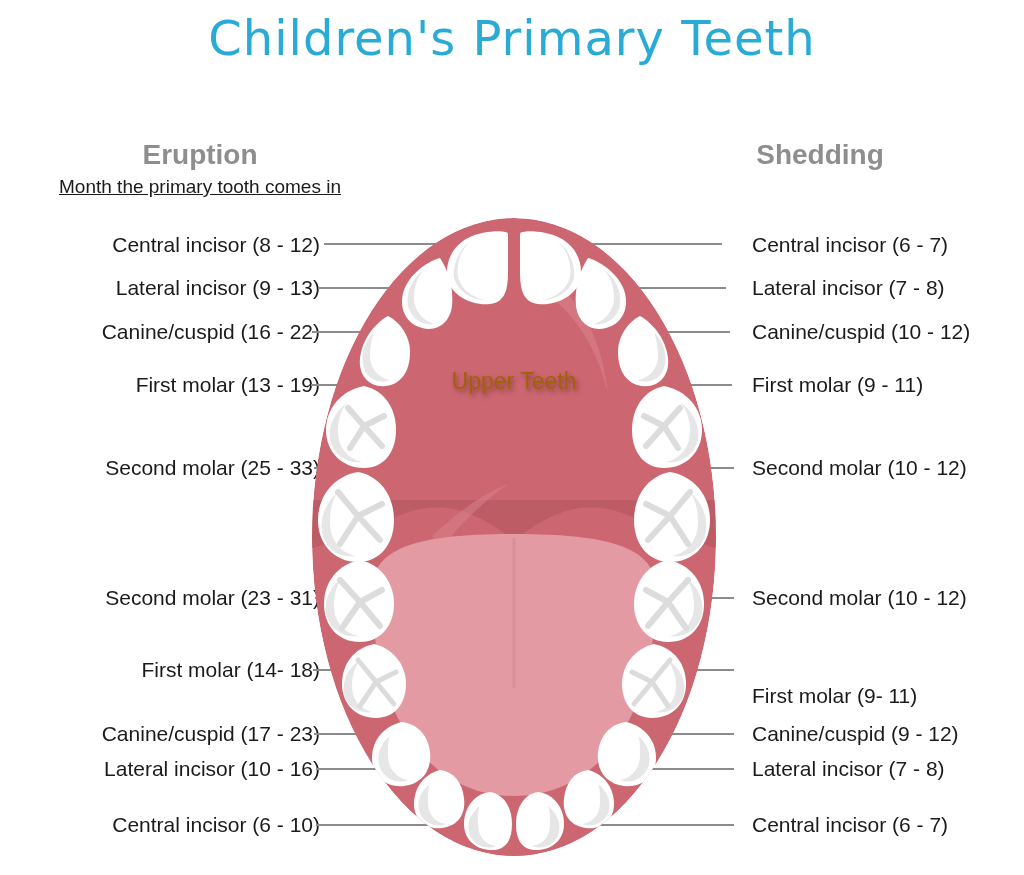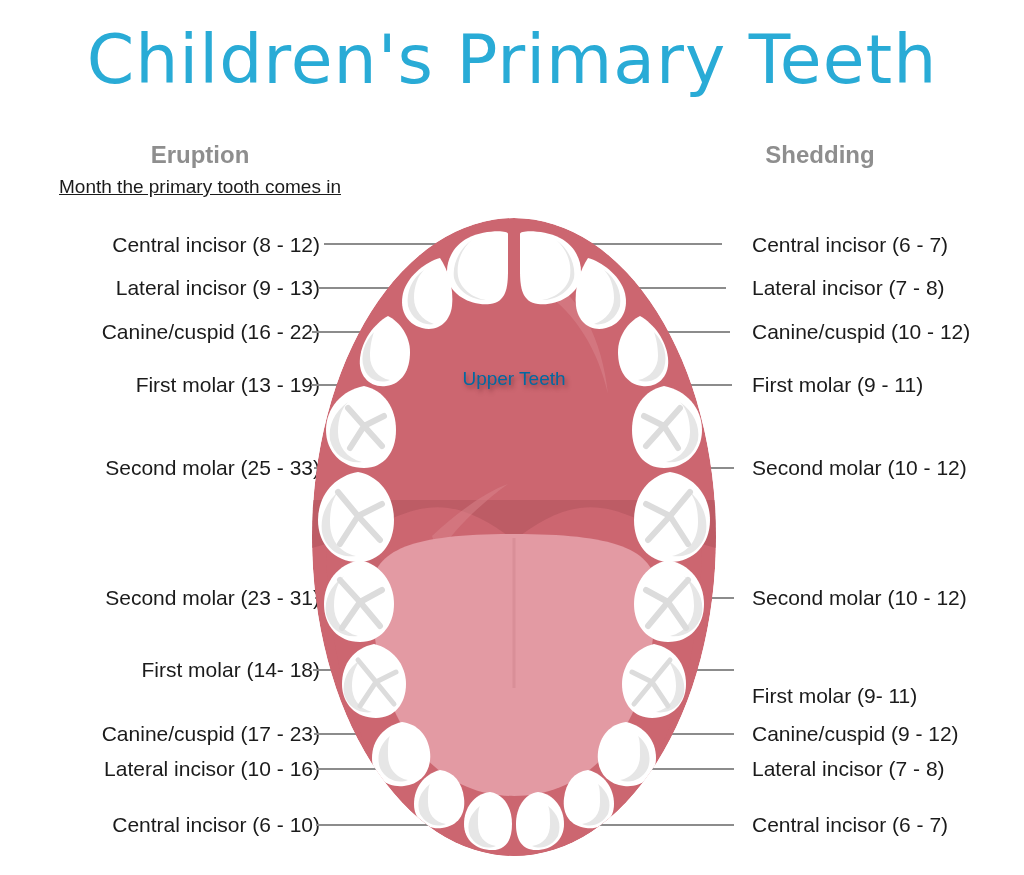--- a/index.html
+++ b/index.html
@@ -11,38 +11,38 @@
     width: 1024px;
     height: 875px;
     position: relative;
     font-family: "Liberation Sans", sans-serif;
     overflow: hidden;
   }
 
   
   #title {
     position: absolute;
-    top: 20px;
+    top: 10px;
     left: 0;
     width: 1024px;
     text-align: center;
-    font-size: 68px;
+    font-size: 48px;
     font-weight: 400;
     letter-spacing: 1px;
     color: #29abd6;
     font-family: "DejaVu Sans", sans-serif;
   }
 
   
   .col-head {
     position: absolute;
     text-align: center;
   }
   .col-head .h {
-    font-size: 24px;
+    font-size: 28px;
     font-weight: bold;
     color: #8e8e8e;
     letter-spacing: 0px;
     line-height: 38px;
   }
   .col-head .sub {
     font-size: 19px;
     color: #1b1b1b;
     text-decoration: underline;
     line-height: 26px;
@@ -78,22 +78,22 @@
     top: 218px;
     width: 404px;
     height: 638px;
   }
   #mouth svg { display: block; }
 
   .arch-label {
     position: absolute;
     width: 404px;
     text-align: center;
-    color: #0369a1;
-    font-size: 19px;
+    color: #a16207;
+    font-size: 23px;
     text-shadow: 2px 3px 4px rgba(90,30,35,0.55);
     pointer-events: none;
   }
   #upper-label { top: 150px; left: 0; }
   #lower-label { top: 436px; left: 0; }
 </style>
 </head>
 <body>
 
 <div id="title">Children's Primary Teeth</div>

